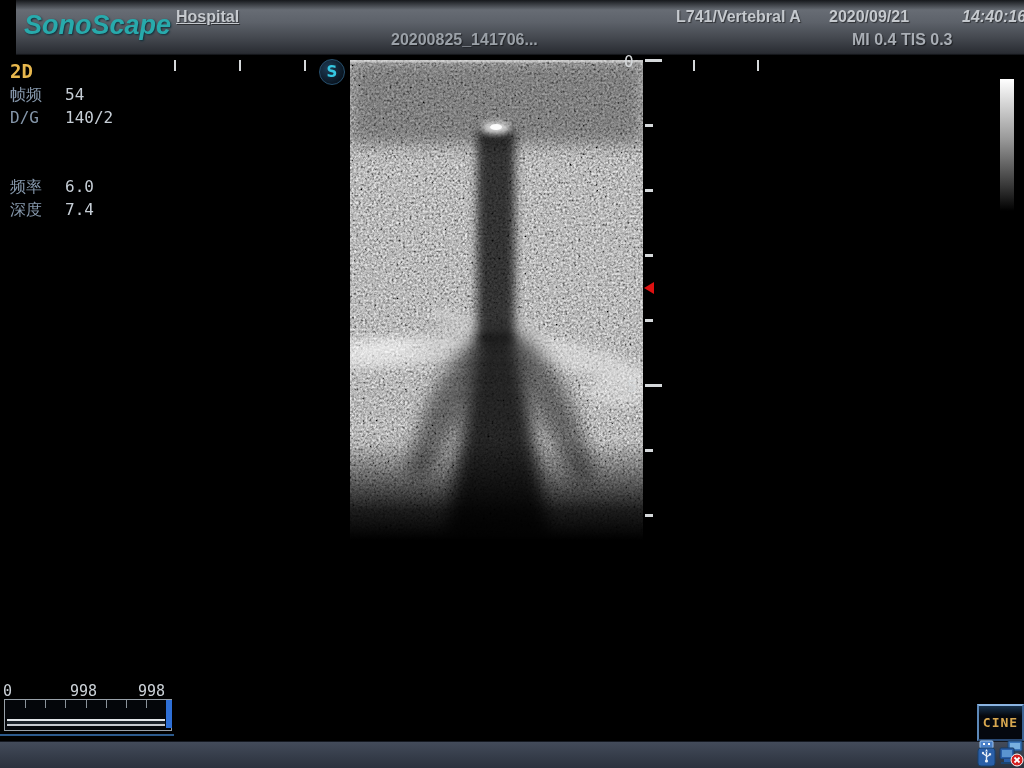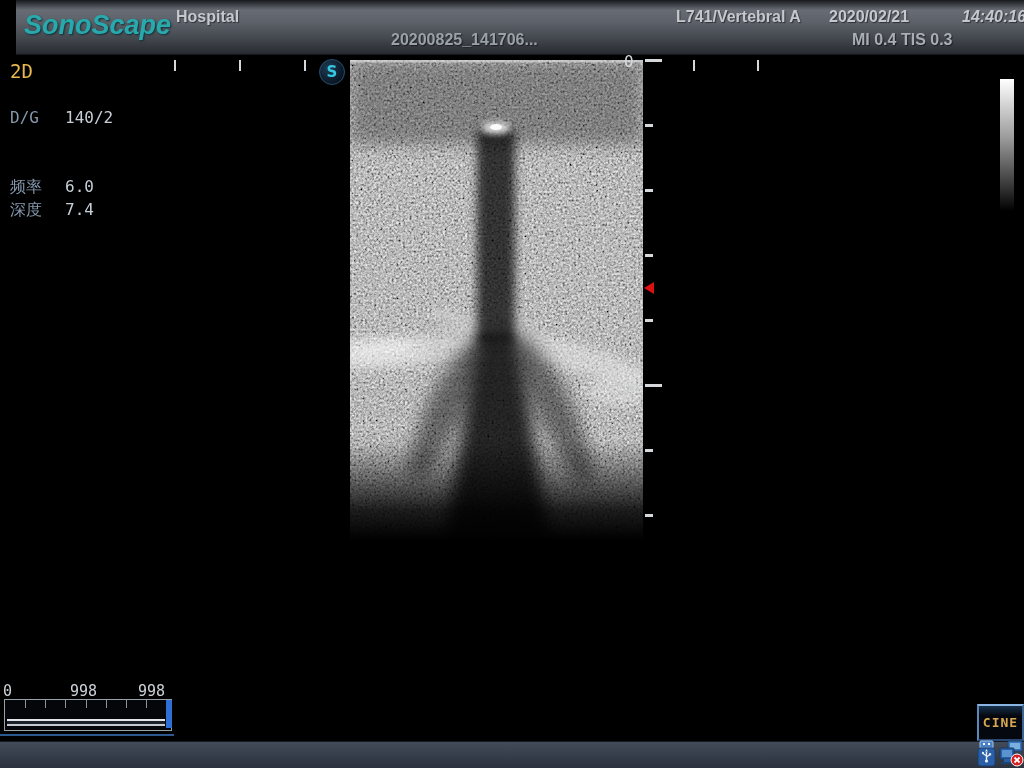--- a/index.html
+++ b/index.html
@@ -5,29 +5,29 @@
   html,body{margin:0;padding:0;background:#000;}
   #screen{position:relative;width:1024px;height:768px;background:#000;overflow:hidden;
           font-family:"Liberation Sans",sans-serif;}
 
   
   #header{position:absolute;left:16px;top:0;width:1024px;height:55px;
           background:linear-gradient(#16181c 0%,#676c74 18%,#5d626a 40%,#43474e 70%,#292c32 97%,#0c0d10 100%);}
   .logo{position:absolute;left:8px;top:10px;font-size:27px;font-weight:bold;font-style:italic;
         color:#28aaac;letter-spacing:0px;text-shadow:1px 1px 2px #10303a;}
   .hdr-txt{position:absolute;font-weight:bold;color:#c5c9ce;font-size:16px;text-shadow:1px 1px 1px rgba(0,0,0,.5);}
-  #hospital{left:160px;top:8px;}
+  #hospital{left:160px;top:8px;text-decoration:underline;}
   #probe{left:660px;top:8px;}
   #date{left:813px;top:8px;}
   #time{left:946px;top:8px;font-style:italic;}
   #studyid{left:375px;top:31px;color:#9ba1a8;}
   #mitis{left:819px;top:31px;color:#a9aeb5;margin-left:17px;}
 
   
-  #mode2d{position:absolute;left:10px;top:60px;font-size:19px;font-weight:normal;color:#e8b84e;
+  #mode2d{position:absolute;left:10px;top:60px;font-size:19px;font-weight:bold;color:#e8b84e;
           font-family:"DejaVu Sans Mono",monospace;}
   .prow{position:absolute;left:10px;width:150px;height:23px;font-size:16px;
         font-family:"DejaVu Sans Mono",monospace;}
   .plabel{position:absolute;left:0;color:#8698ac;}
   .pvalue{position:absolute;left:55px;color:#c6ced6;}
 
   
   .htick{position:absolute;top:60px;width:2px;height:11px;background:#d5d8da;}
   .vtick{position:absolute;left:645px;width:8px;height:3px;background:#d5d8da;}
   .vtick-long{position:absolute;left:645px;width:17px;height:3px;background:#d5d8da;}
@@ -71,27 +71,31 @@
 </style>
 </head>
 <body>
 
 <div id="screen">
 
   <div id="header">
     <div class="logo">SonoScape</div>
     <div class="hdr-txt" id="hospital">Hospital</div>
     <div class="hdr-txt" id="probe">L741/Vertebral A</div>
-    <div class="hdr-txt" id="date">2020/02/21</div>
+    <div class="hdr-txt" id="date">2020/09/21</div>
     <div class="hdr-txt" id="time">14:40:16</div>
     <div class="hdr-txt" id="studyid">20200825_141706...</div>
     <div class="hdr-txt" id="mitis">MI 0.4 TIS 0.3</div>
   </div>
 
   <div id="mode2d">2D</div>
+  <div class="prow" style="top:85px">
+    <span class="plabel">帧频</span>
+    <span class="pvalue">54</span>
+  </div>
   <div class="prow" style="top:108px">
     <span class="plabel">D/G</span>
     <span class="pvalue">140/2</span>
   </div>
   <div class="prow" style="top:177px">
     <span class="plabel">频率</span>
     <span class="pvalue">6.0</span>
   </div>
   <div class="prow" style="top:200px">
     <span class="plabel">深度</span>

